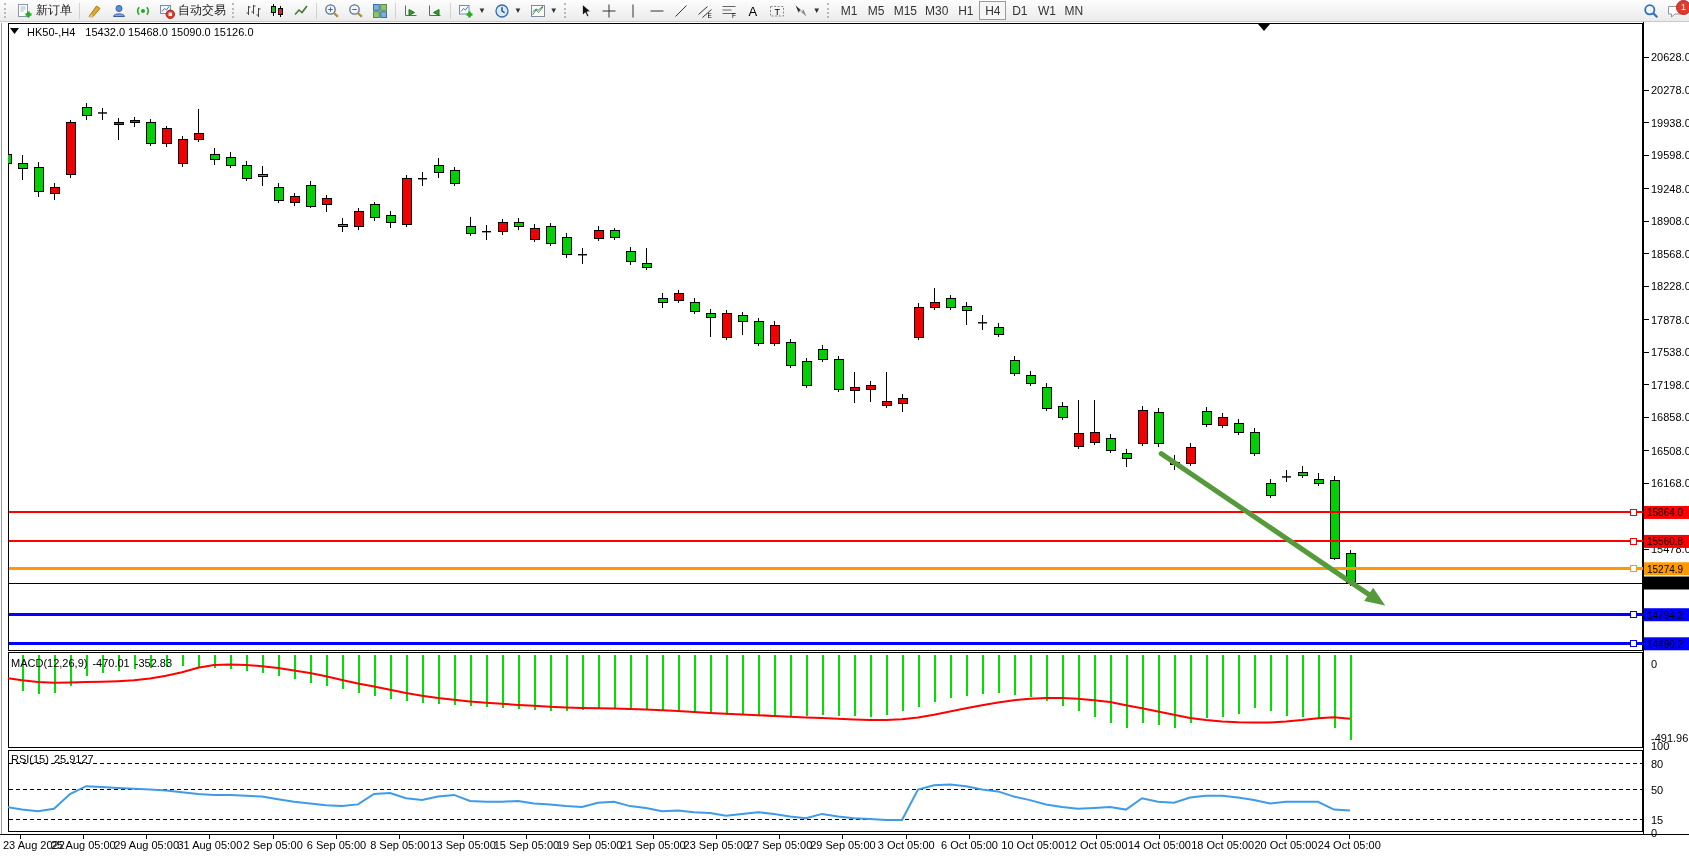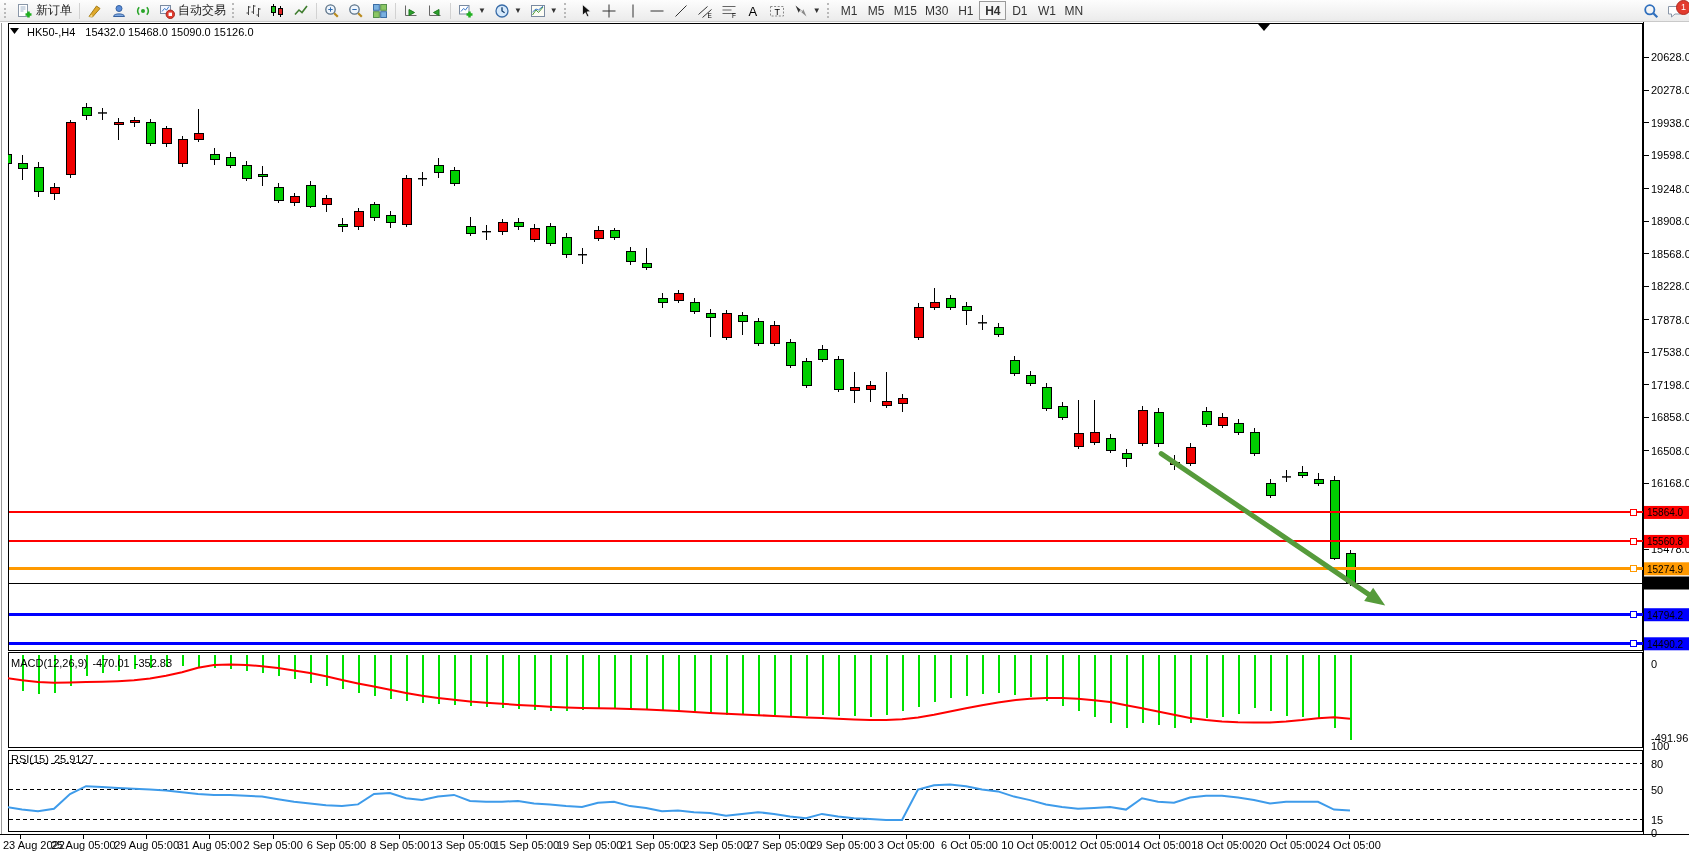--- a/index.html
+++ b/index.html
@@ -7,21 +7,21 @@
        font-family:"Liberation Sans",sans-serif;-webkit-font-smoothing:none;}
   
   .toolbar{height:21px;display:flex;align-items:center;background:linear-gradient(#fdfdfd,#ebebeb);
            border-bottom:1px solid #c9c9c9;padding:0 2px;font-size:12px;color:#222;}
   .grip{width:3px;height:15px;border-left:2px dotted #b9b9b9;margin:0 4px 0 2px;}
   .sep{width:1px;height:16px;background:#d2d2d2;margin:0 3px;}
   .tbtn{height:19px;min-width:23px;display:inline-flex;align-items:center;justify-content:center;gap:3px;
         background:transparent;border:1px solid transparent;padding:0 3px;font:12px "Liberation Sans",sans-serif;
         color:#222;white-space:nowrap;}
   .tbtn .ic{width:16px;height:16px;display:inline-block;line-height:0;}
-  .tbtn.active{background:#f6f6f6;border:1px solid #9a9a9a;font-weight:bold;}
+  .tbtn.active{background:#f6f6f6;border:1px solid #9a9a9a;}
   .caret{font-size:8px;color:#333;margin-left:1px;}
   .tf{min-width:27px;justify-content:center;color:#333;}
   .spacer{flex:1;}
   .nbwrap{position:relative;}
   .badge{position:absolute;top:-2px;right:-5px;background:#e23b2e;color:#fff;border-radius:50%;
          width:13px;height:13px;font-size:9px;line-height:13px;text-align:center;border:1px solid #b02a20;}
   
   .chart-wrap{position:absolute;top:22px;left:0;width:1689px;height:837px;}
   svg text{font-family:"Liberation Sans",sans-serif;fill:#000;}
   .title-t{font-size:11px;}

